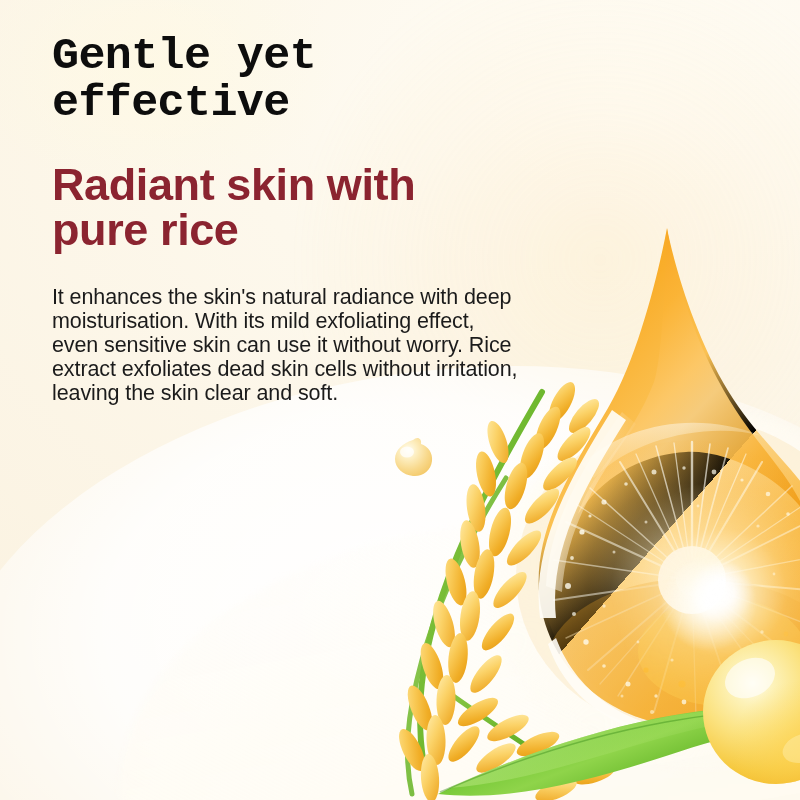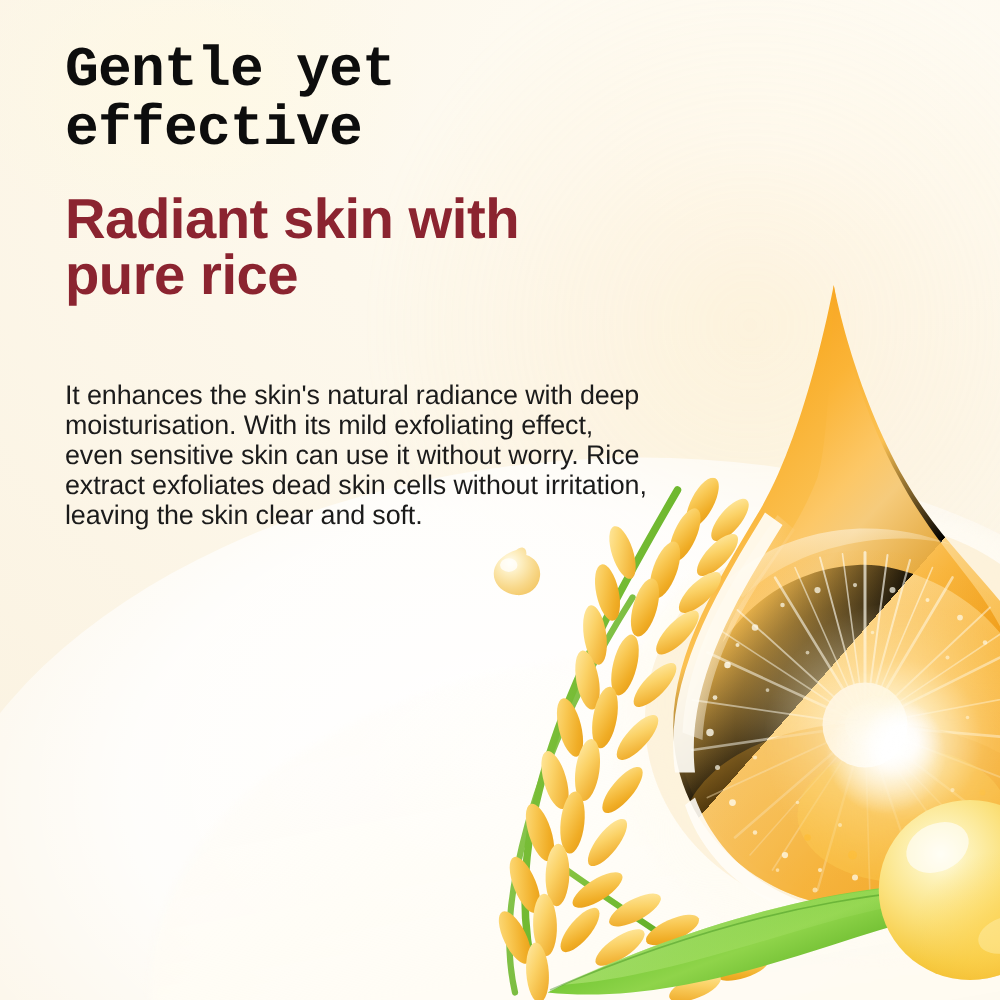--- a/index.html
+++ b/index.html
@@ -62,27 +62,27 @@
   .wm-b{ left:268px; top:432px; }
 
   
   .copy{ position:absolute; left:52px; top:34px; width:500px; z-index:6; }
 
   .kicker{
     font-size:45px; font-weight:bold; color:#0d0d0d;
     letter-spacing:-.6px; line-height:1.04;font-family:Liberation Mono, monospace;
   }
   .headline{
-    margin-top:24px;
+    margin-top:34px;
     font-size:45px; font-weight:bold; color:#8b2430;
     letter-spacing:-.4px; line-height:1.02;
     max-width:430px;
   }
   .body-copy{
-    margin-top:61px;
+    margin-top:32px;
     font-size:21.5px; line-height:24px; color:#1b1b1b;
     max-width:470px; letter-spacing:-.1px;
   }
 
   
   .drop-wrap{
     position:absolute; left:486px; top:214px;
     width:430px; height:530px; z-index:3;
   }
 

